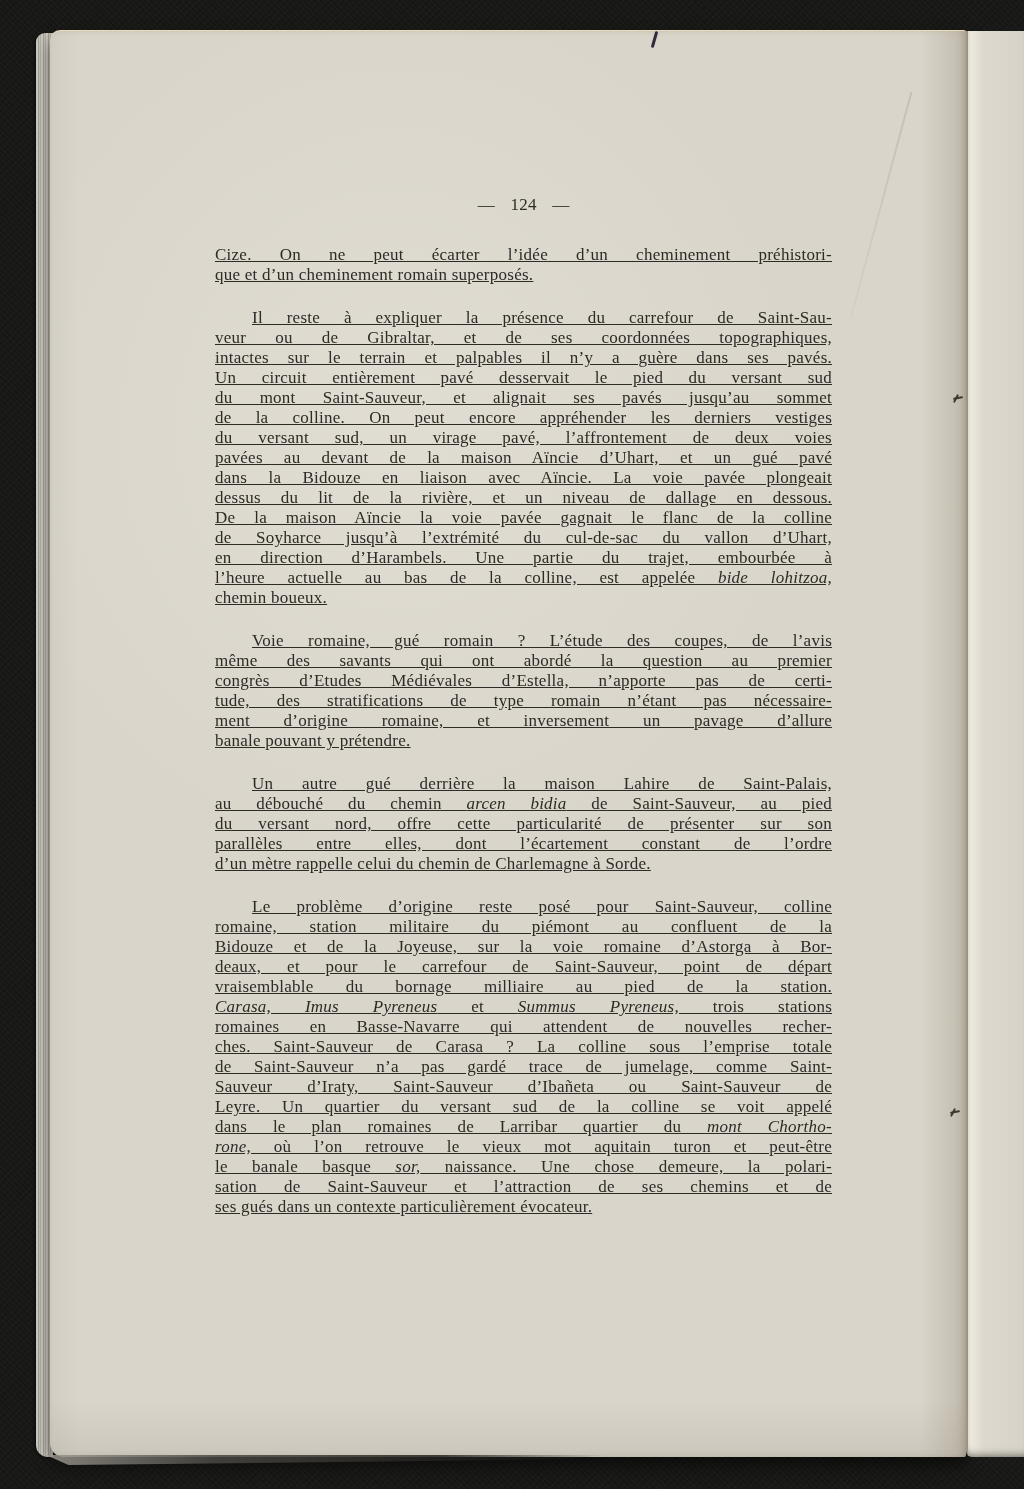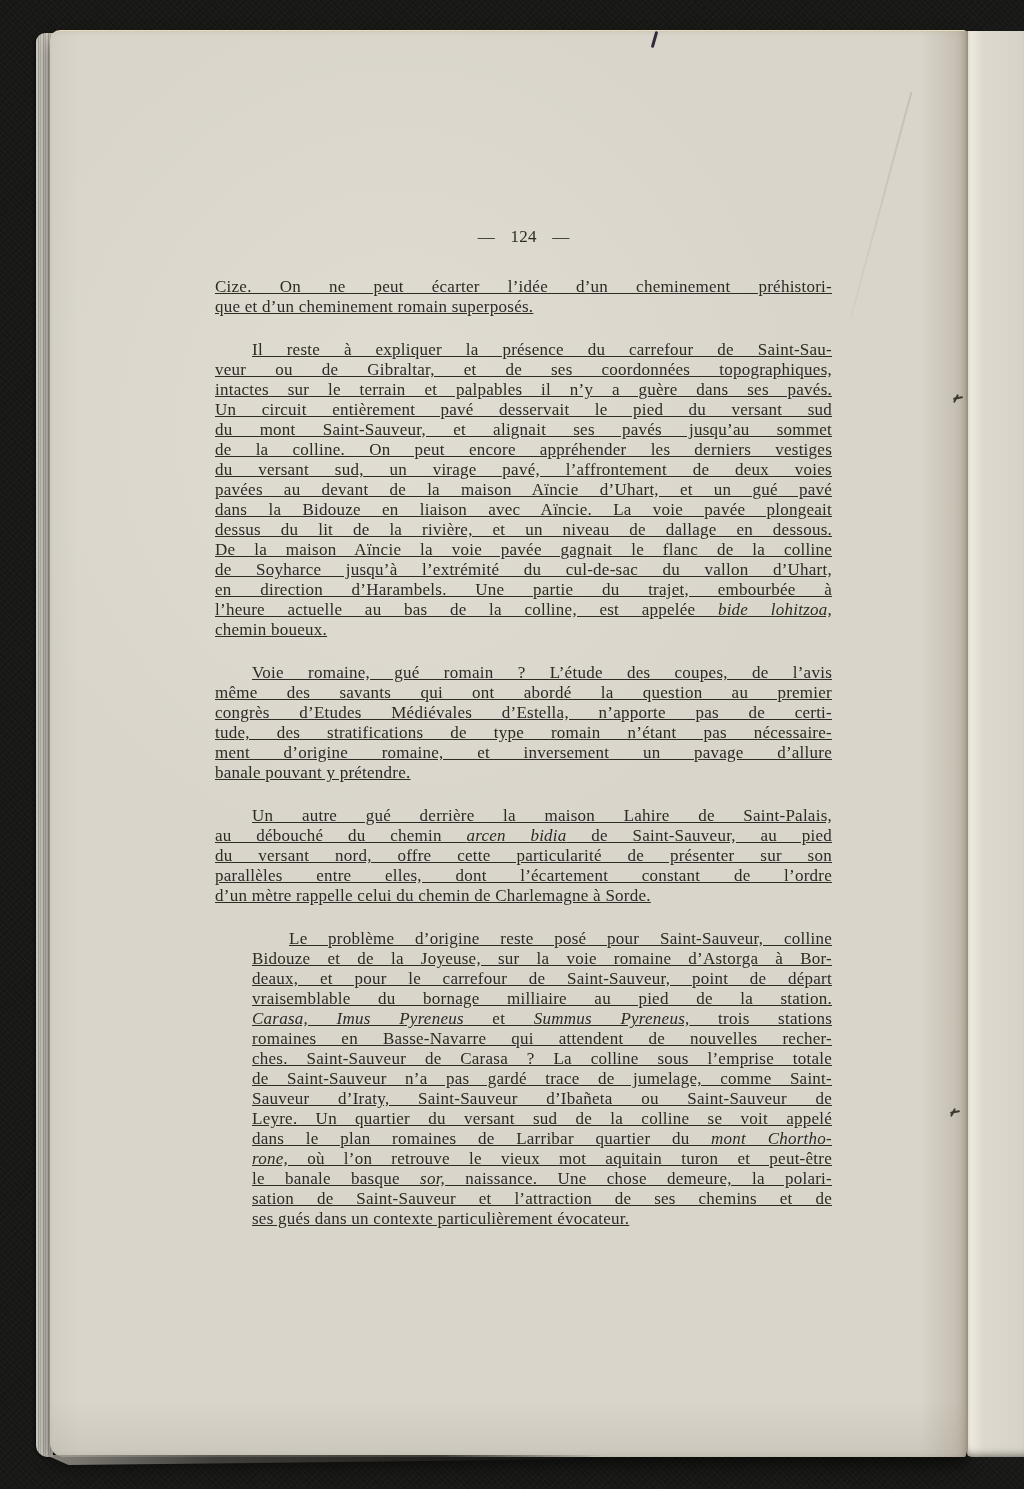--- a/index.html
+++ b/index.html
@@ -65,24 +65,24 @@
     background: linear-gradient(90deg, #9a978e, #4a4843 30%, #23221f 70%, rgba(0,0,0,0));
     clip-path: polygon(0 0, 100% 0, 92% 45%, 4% 100%);
     opacity:0.85;
   }
   .text-column {
     position:absolute; left:165px; top:165px; width:617px;
     color:#2d2b26; font-size:17px; letter-spacing:0.25px;
   }
   .page-header {
     text-align:center; line-height:20px; height:20px;
-    word-spacing:11px; margin-bottom:30px;margin-top:32px;
+    word-spacing:11px; margin-bottom:30px;
   }
   .paragraph { margin-bottom:23px;text-decoration:underline; }
-  .paragraph:last-child { margin-bottom:0;margin-left:37px; }
+  .paragraph:last-child { margin-bottom:0; }
   .tline {
     text-align:justify; text-align-last:justify;
     height:20px; line-height:20px; white-space:nowrap;
   }
   .tline.last { text-align-last:left; }
   .tline.indent { text-indent:37px; }
   .it { font-style:italic; }
 </style>
 </head>
 <body>
@@ -124,20 +124,21 @@
         </div>
         <div class="paragraph">
           <div class="tline indent"><span>Un autre gué derrière la maison Lahire de Saint-Palais,</span></div>
           <div class="tline"><span>au débouché du chemin </span><span class="it">arcen bidia</span><span> de Saint-Sauveur, au pied</span></div>
           <div class="tline"><span>du versant nord, offre cette particularité de présenter sur son</span></div>
           <div class="tline"><span>parallèles entre elles, dont l’écartement constant de l’ordre</span></div>
           <div class="tline last"><span>d’un mètre rappelle celui du chemin de Charlemagne à Sorde.</span></div>
         </div>
         <div class="paragraph">
           <div class="tline indent"><span>Le problème d’origine reste posé pour Saint-Sauveur, colline</span></div>
+          <div class="tline"><span>romaine, station militaire du piémont au confluent de la</span></div>
           <div class="tline"><span>Bidouze et de la Joyeuse, sur la voie romaine d’Astorga à Bor-</span></div>
           <div class="tline"><span>deaux, et pour le carrefour de Saint-Sauveur, point de départ</span></div>
           <div class="tline"><span>vraisemblable du bornage milliaire au pied de la station.</span></div>
           <div class="tline"><span class="it">Carasa, Imus Pyreneus</span><span> et </span><span class="it">Summus Pyreneus,</span><span> trois stations</span></div>
           <div class="tline"><span>romaines en Basse-Navarre qui attendent de nouvelles recher-</span></div>
           <div class="tline"><span>ches. Saint-Sauveur de Carasa ? La colline sous l’emprise totale</span></div>
           <div class="tline"><span>de Saint-Sauveur n’a pas gardé trace de jumelage, comme Saint-</span></div>
           <div class="tline"><span>Sauveur d’Iraty, Saint-Sauveur d’Ibañeta ou Saint-Sauveur de</span></div>
           <div class="tline"><span>Leyre. Un quartier du versant sud de la colline se voit appelé</span></div>
           <div class="tline"><span>dans le plan romaines de Larribar quartier du </span><span class="it">mont Chortho-</span></div>

